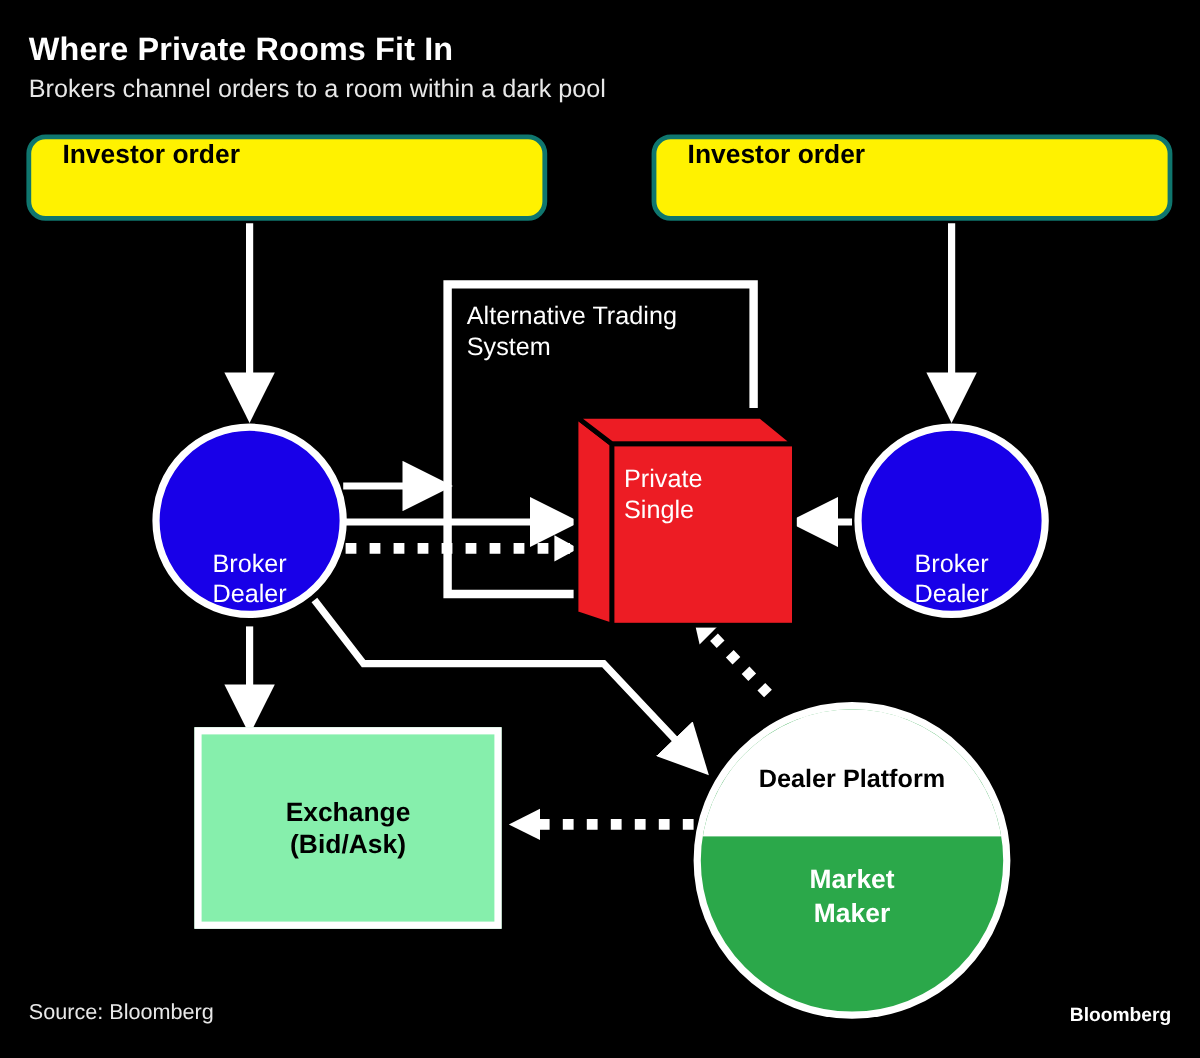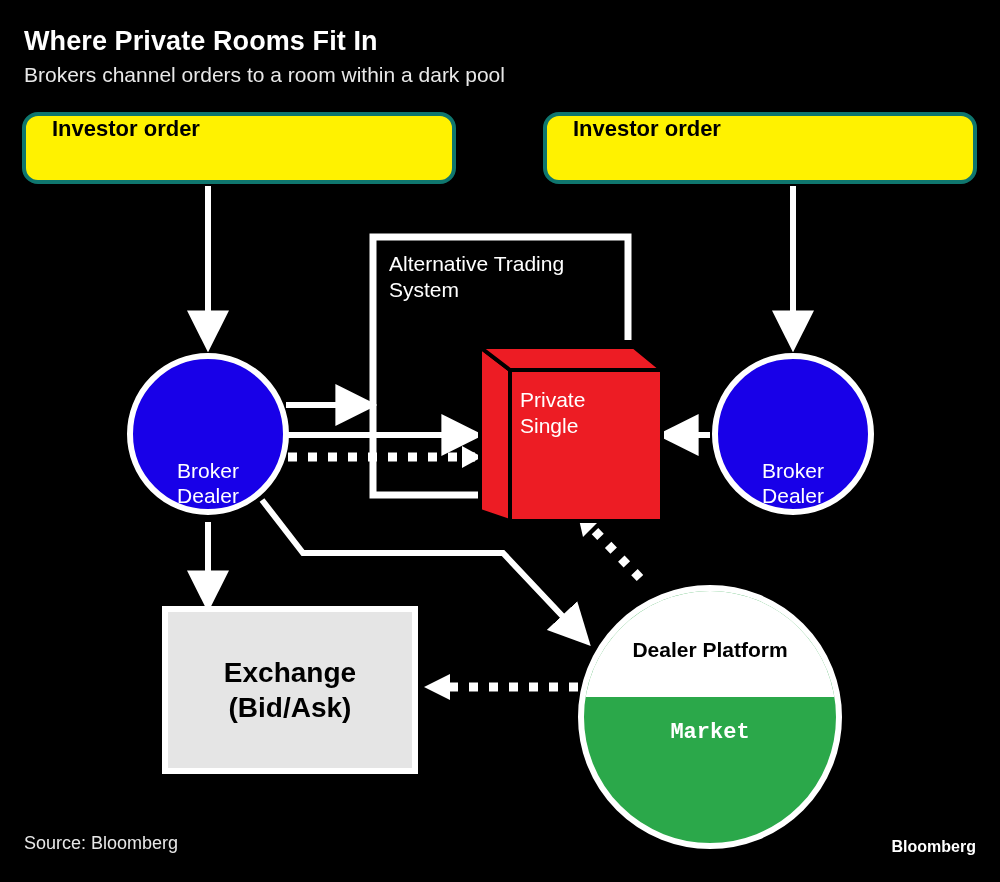--- a/index.html
+++ b/index.html
@@ -97,30 +97,30 @@
   #broker-left  { left: 127px; top: 353px; width: 162px; height: 162px; }
   #broker-right { left: 712px; top: 353px; width: 162px; height: 162px; }
 
   
   #exchange {
     position: absolute;
     left: 162px;
     top: 606px;
     width: 256px;
     height: 168px;
-    background: #e5e5e5;
+    background: #86efac;
     border: 6px solid #ffffff;
     box-sizing: border-box;
     display: flex;
     align-items: center;
     justify-content: center;
     text-align: center;
     color: #000000;
     font-weight: bold;
-    font-size: 28px;
+    font-size: 22px;
     line-height: 1.25;
   }
 
   
   #green-wrap {
     position: absolute;
     left: 578px;
     top: 585px;
     width: 264px;
     height: 264px;
@@ -155,21 +155,20 @@
   #mm-label {
     position: absolute;
     left: 0;
     top: 128px;
     width: 100%;
     text-align: center;
     color: #ffffff;
     font-weight: bold;
     font-size: 22px;
     line-height: 1.25;
-    font-family: Liberation Mono, monospace;
   }
 
   
   #ats-label {
     position: absolute;
     left: 389px;
     top: 251px;
     width: 230px;
     color: #ffffff;
     font-size: 21px;
@@ -287,20 +286,21 @@
 
   <div id="green-wrap">
     <div id="green-circle">
       <div id="sdp-cap">
         <div>
           <div>Dealer Platform</div>
         </div>
       </div>
       <div id="mm-label">
         <div>Market</div>
+        <div>Maker</div>
       </div>
     </div>
   </div>
 
   <div class="source">Source: Bloomberg</div>
   <div class="brand">Bloomberg</div>
 
 </div>
 
 </body></html>

